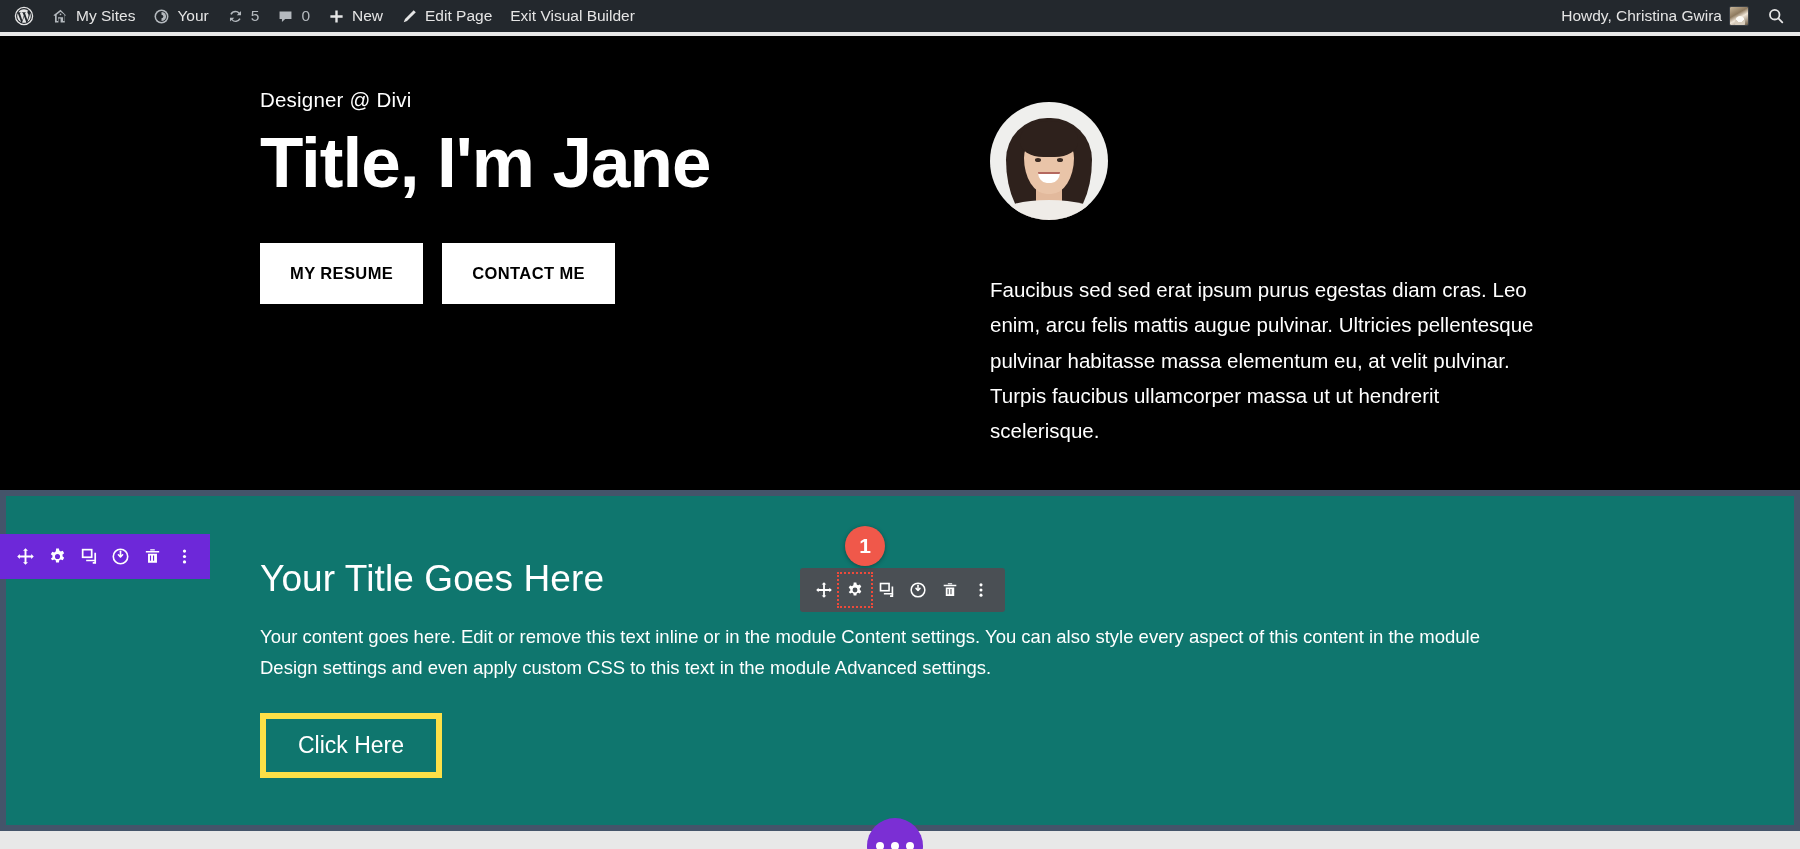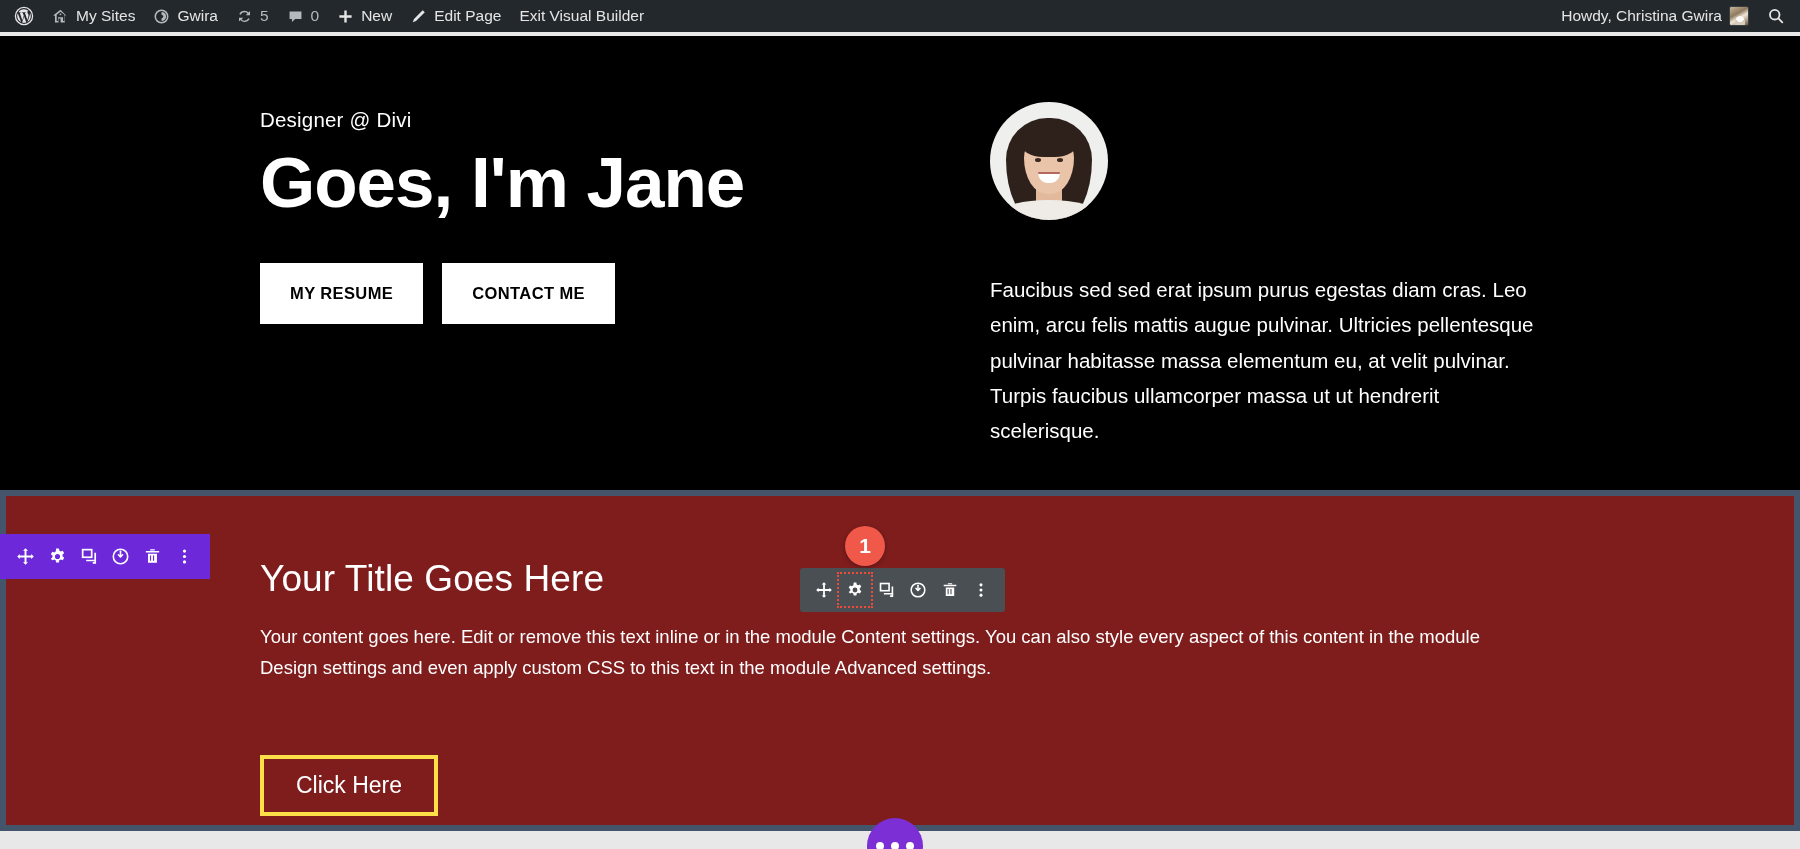--- a/index.html
+++ b/index.html
@@ -56,21 +56,21 @@
   #hero {
     position: absolute; top: 0; left: 0;
     width: 1800px; height: 454px;
     background: #000000;
   }
   #hero-inner {
     position: absolute; left: 260px; top: 0;
     width: 1290px; height: 454px;
     display: flex;
   }
-  #hero-col-left { width: 660px; padding-top: 72px; }
+  #hero-col-left { width: 660px; padding-top: 52px; }
   #hero-col-right { width: 630px; padding-top: 66px; padding-left: 70px; }
 
   #hero-eyebrow {
     color: #ffffff; font-size: 20.5px; font-weight: 400;
     letter-spacing: 0.2px; margin-bottom: 14px;
   }
   #hero-title {
     color: #ffffff; font-size: 71px; font-weight: 700;
     line-height: 1.05; letter-spacing: -1px;
     margin-bottom: 42px;
@@ -148,44 +148,43 @@
 
   
   #blue-section-wrap {
     position: absolute; top: 454px; left: 0;
     width: 1800px; height: 341px;
   }
   #blue-section-outline {
     position: absolute; top: 0; left: 0;
     width: 1800px; height: 341px;
     border: 6px solid #44546a;
-    background: #7f1d1d;
+    background: #0f766e;
   }
   #blue-inner {
     position: absolute; left: 254px; top: 0;
     width: 1300px;
     padding-top: 62px;
   }
   #blue-title {
     color: #ffffff; font-size: 37px; font-weight: 400;
     letter-spacing: 0.1px; margin-bottom: 22px;
   }
   #blue-paragraph {
     color: #ffffff; font-size: 18.5px; line-height: 1.65;
     max-width: 1230px; margin-bottom: 30px;
   }
   #blue-btn {
     display: inline-block;
-    border: 4px solid #fde047;
+    border: 6px solid #fde047;
     color: #ffffff; background: transparent;
     font-size: 23px; font-weight: 400;
     padding: 13px 32px;
     cursor: pointer;
     font-family: "Liberation Sans", sans-serif;
-    margin-top: 42px;
   }
 
   
   #section-toolbar {
     position: absolute; top: 498px; left: 0;
     width: 210px; height: 45px;
     background: #6d28d9;
     display: flex; align-items: center; justify-content: space-around;
     padding: 0 10px;
     z-index: 30;
@@ -258,21 +257,21 @@
 
     <div class="ab-item">
       <span class="ab-icon">
         <svg width="17" height="17" viewBox="0 0 20 20" fill="none">
           <circle cx="10" cy="10" r="8.2" fill="#b4b9be"></circle>
           <circle cx="10" cy="10" r="6.4" fill="#23282d"></circle>
           <path d="M10 4.6a5.4 5.4 0 0 1 0 10.8V4.6z" fill="#b4b9be"></path>
           <circle cx="10" cy="10" r="2.1" fill="#23282d"></circle>
         </svg>
       </span>
-      <span>Gwira</span>
+      <span>Your</span>
     </div>
 
     <div class="ab-item">
       <span class="ab-icon">
         <svg width="17" height="17" viewBox="0 0 20 20" fill="#b4b9be">
           <path d="M10 3.2a6.8 6.8 0 0 0-6.1 3.8l1.6.8A5 5 0 0 1 10 5c1.4 0 2.7.6 3.5 1.5l-2 2h5V3.6l-1.7 1.7A6.8 6.8 0 0 0 10 3.2zM3.5 11v4.9l1.7-1.7A6.8 6.8 0 0 0 16.1 13l-1.6-.8A5 5 0 0 1 10 15a4.9 4.9 0 0 1-3.5-1.5l2-2h-5z"></path>
         </svg>
       </span>
       <span class="ab-count">5</span>
     </div>
@@ -325,21 +324,21 @@
   </div>
 </div>
 
 <div id="canvas">
 
   <div id="hero">
     <div id="hero-inner">
 
       <div id="hero-col-left">
         <div id="hero-eyebrow">Designer @ Divi</div>
-        <h1 id="hero-title">Goes, I'm Jane</h1>
+        <h1 id="hero-title">Title, I'm Jane</h1>
         <div id="hero-buttons">
           <button class="hero-btn">MY RESUME</button>
           <button class="hero-btn">CONTACT ME</button>
         </div>
       </div>
 
       <div id="hero-col-right">
         <div id="hero-avatar">
           <div class="hair-back"></div>
           <div class="face"></div>

